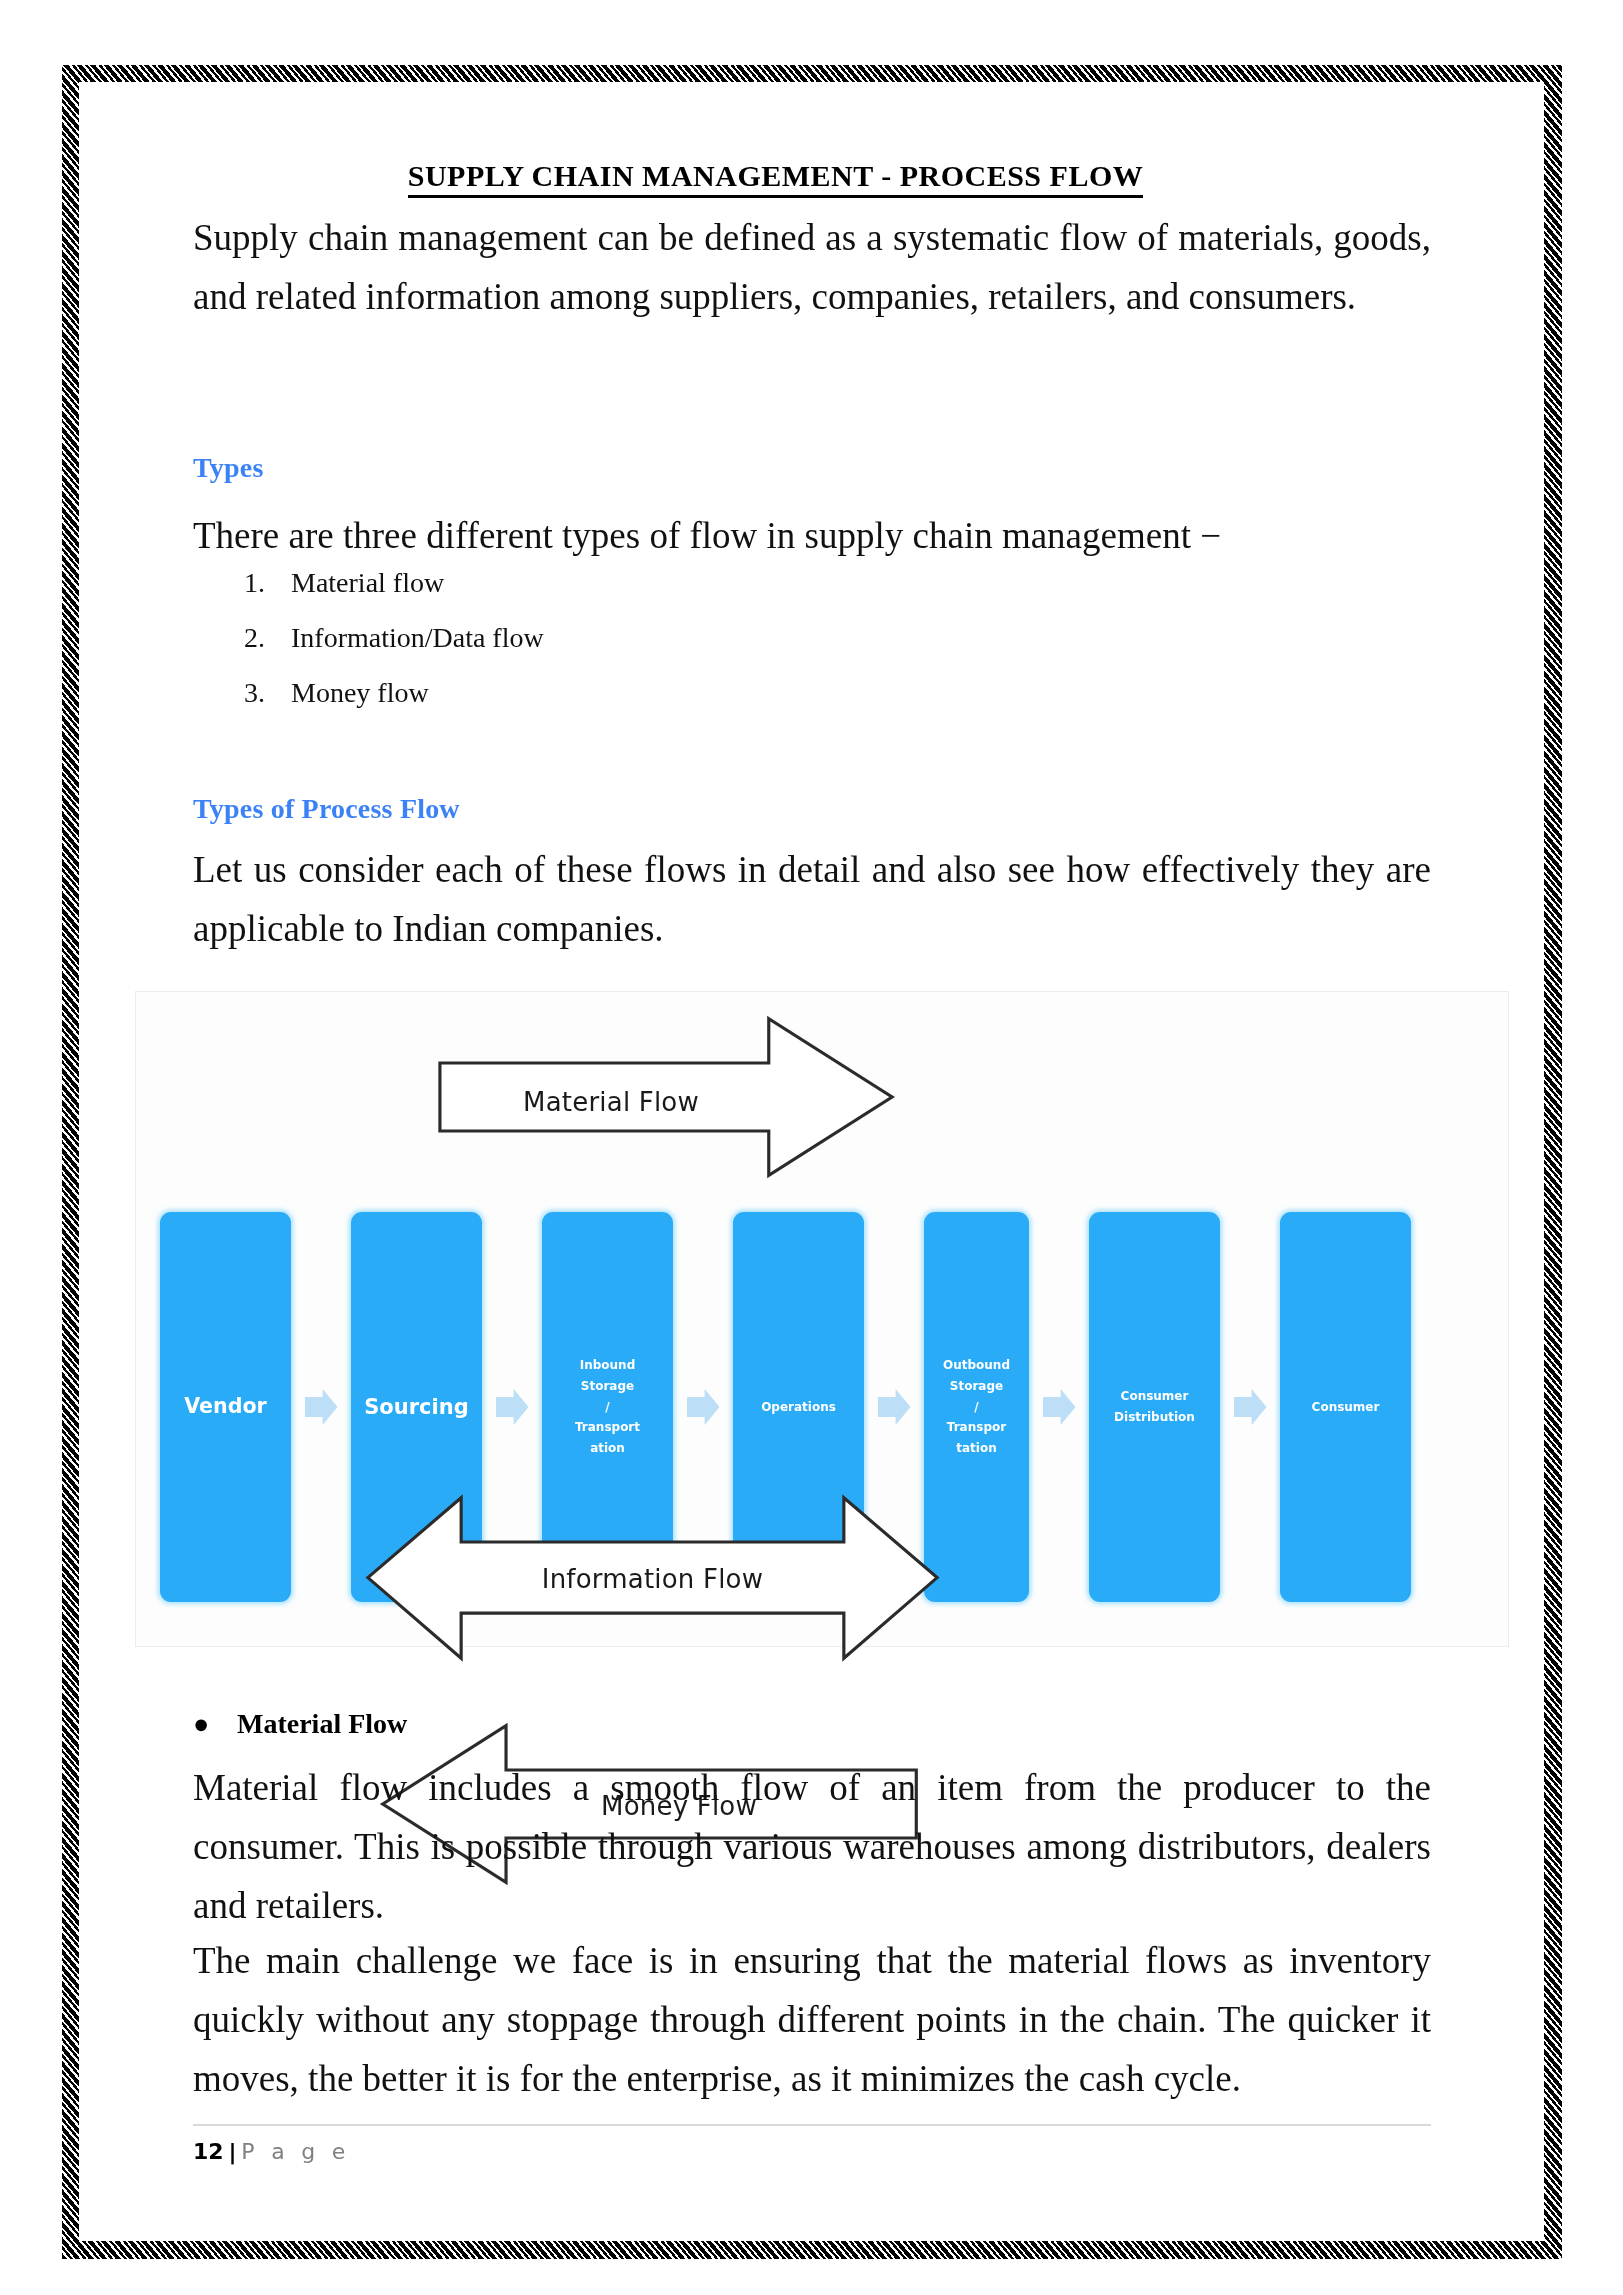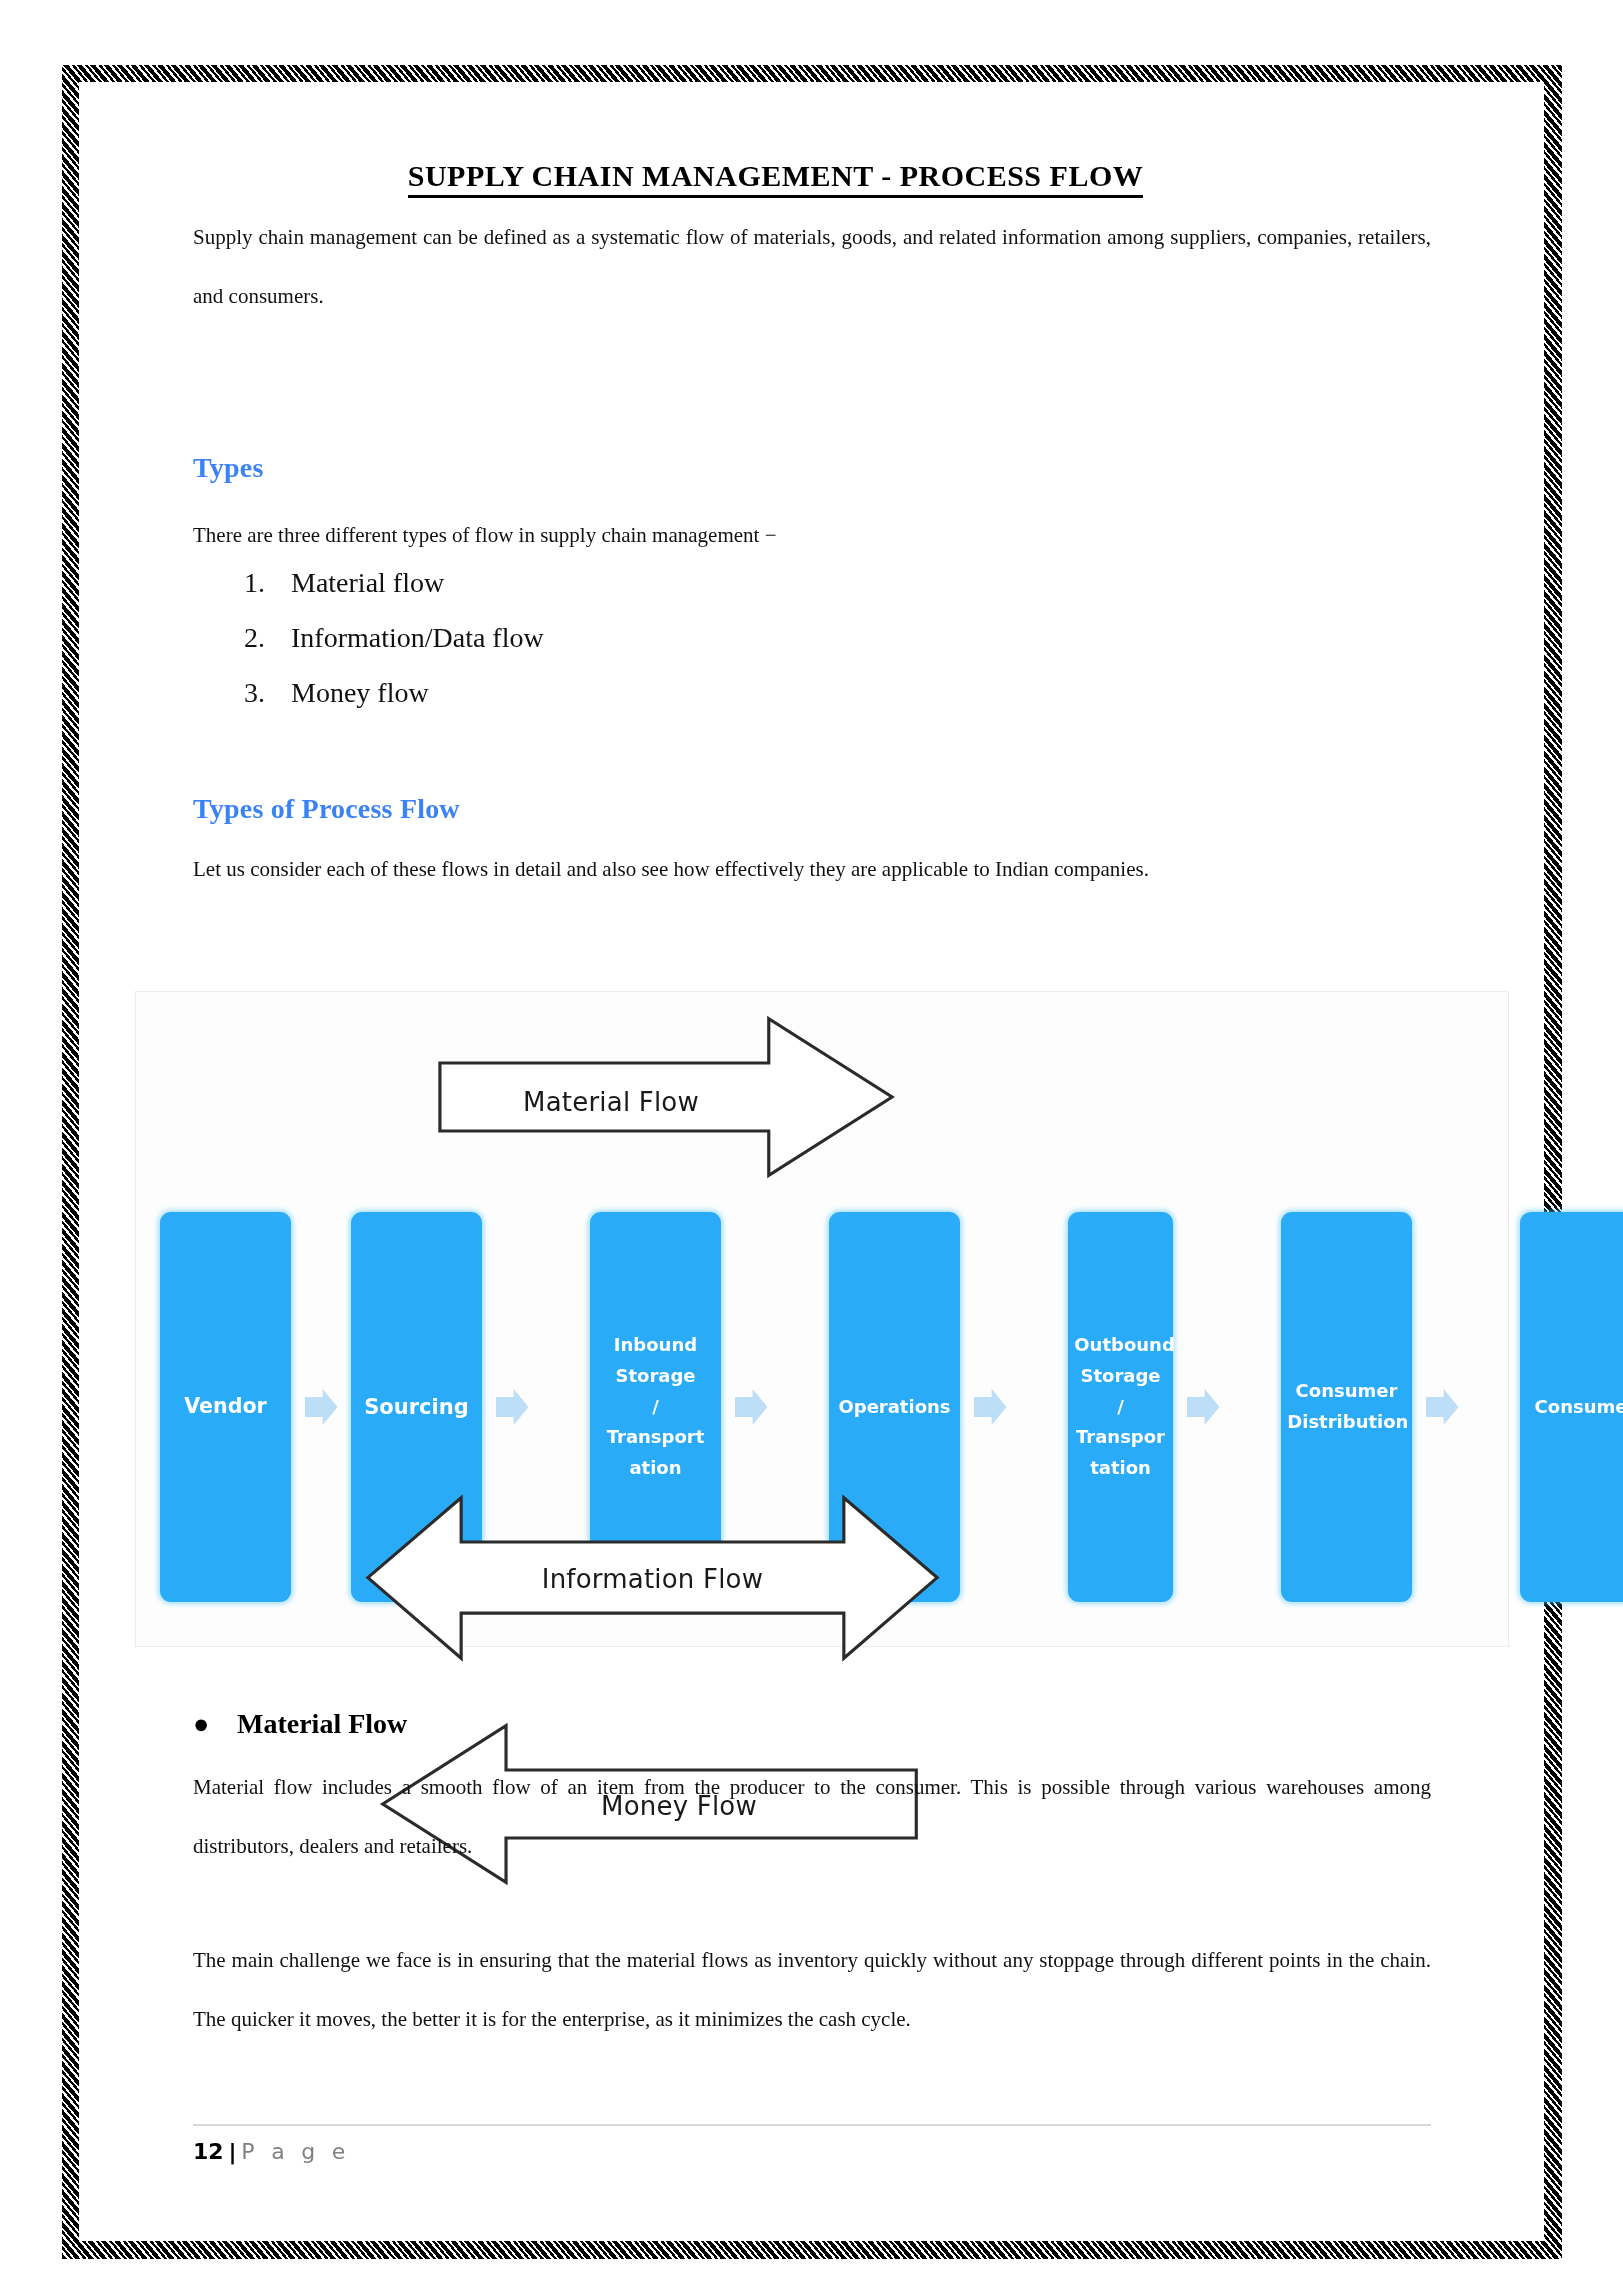--- a/index.html
+++ b/index.html
@@ -72,21 +72,21 @@
   }
   .doc-title span {
     border-bottom: 3.2px solid #000;
     padding-bottom: 3.2px;
   }
 
   .para {
     position: absolute;
     left: 193px;
     width: 1238px;
-    font-size: 21px;
+    font-size: 37px;
     line-height: 59px;
     text-align: justify;
     color: #111;
     text-justify: inter-word;
   }
   .para.nojust { text-align: left; }
 
   .heading {
     position: absolute;
     left: 193px;
@@ -206,21 +206,21 @@
   }
   .pbox .lines { width: 100%; }
   .pbox .lines div { line-height: 1.72; }
   .pbox.w1 { width: 131px; font-size: 20.6px; }
   .pbox.w2 { width: 131px; font-size: 21px; }
   .pbox.w3 { width: 131px; font-size: 20.6px; }
   .pbox.w4 { width: 131px; font-size: 20.6px; }
   .pbox.w5 { width: 105px; font-size: 20.6px; }
   .pbox.w6 { width: 131px; font-size: 20.6px; }
   .pbox.w7 { width: 131px; font-size: 20.6px; }
-  .pbox.small { font-size: 18px; margin-left: 48px; }
+  .pbox.small { font-size: 12px; }
 
   .chev {
     flex: 0 0 auto;
     width: 33px;
     height: 36px;
     margin: 0 13.5px;
     background: #b8dcf5;
     clip-path: polygon(0% 22%, 55% 22%, 55% 0%, 100% 50%, 55% 100%, 55% 78%, 0% 78%);
     opacity: 0.95;
   }

